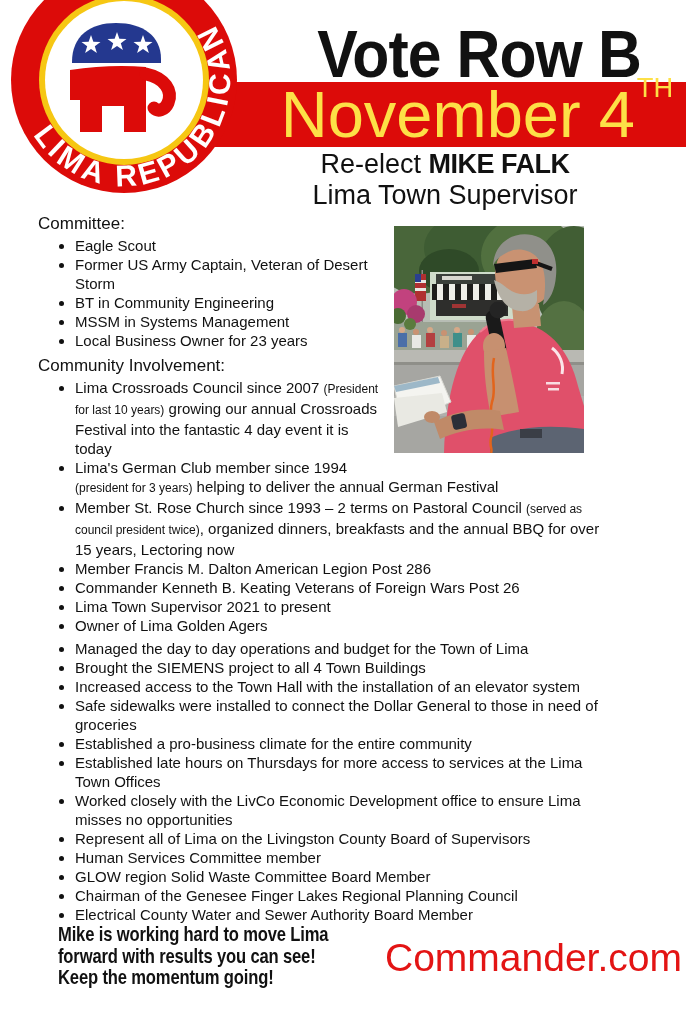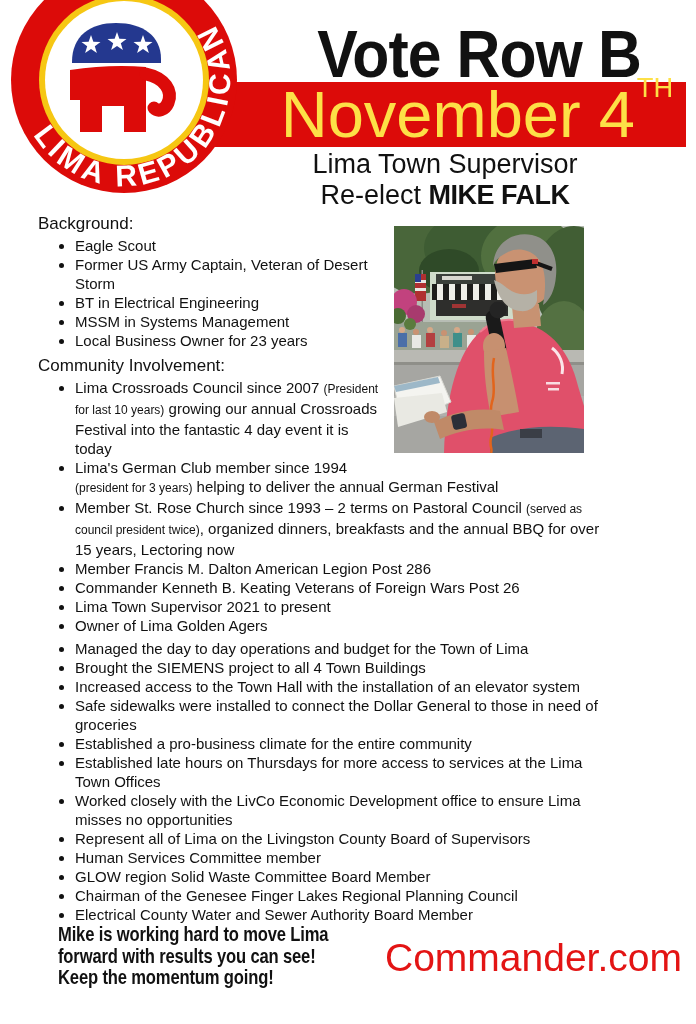--- a/index.html
+++ b/index.html
@@ -75,22 +75,22 @@
       <path fill="var(--red)" d="M60,104 Q100,98 136,101 L136,166 L114,166 L114,140 L92,140 L92,166 L70,166 L70,134 L60,134 Z"></path>
       <path fill="none" stroke="var(--red)" stroke-width="13" stroke-linecap="round" d="M136,108 C155,112 163,125 158,137 C155,144 148,146 144,142"></path>
     </g>
     <text font-family="Liberation Sans, sans-serif" font-size="30" font-weight="bold" fill="#ffffff" letter-spacing="4">
       <textPath href="#arc" startOffset="2">LIMA REPUBLICAN</textPath>
     </text>
   </svg>
 </div>
 
 <div class="reelect">
+  <div><span>Re-elect </span><span class="cand">MIKE FALK</span></div>
   <div>Lima Town Supervisor</div>
-  <div><span>Re-elect </span><span class="cand">MIKE FALK</span></div>
 </div>
 
 <div class="content">
 
   <div class="photo">
     <svg viewBox="0 0 190 227" xmlns="http://www.w3.org/2000/svg">
       <rect width="190" height="227" fill="#b7bdb4"></rect>
 
       <ellipse cx="25" cy="30" rx="45" ry="38" fill="#49663a"></ellipse>
       <ellipse cx="80" cy="22" rx="50" ry="36" fill="#3e5c33"></ellipse>
@@ -178,25 +178,25 @@
         <polygon points="0,172 48,167 53,186 4,201" fill="#e9e9e3"></polygon>
         <polygon points="0,160 44,151 46,157 2,166" fill="#9db8c8"></polygon>
         <ellipse cx="38" cy="191" rx="8" ry="6" fill="#c08a68"></ellipse>
         <rect x="58" y="188" width="14" height="15" rx="3" fill="#2b2f38" transform="rotate(-12 65 195)"></rect>
       </g>
     </svg>
   </div>
 
   <div>
       <div>
-        <div class="section-title">Background:</div>
+        <div class="section-title">Committee:</div>
         <ul>
           <li><span>Eagle Scout</span></li>
           <li><span>Former US Army Captain, Veteran of Desert Storm</span></li>
-          <li><span>BT in Electrical Engineering</span></li>
+          <li><span>BT in Community Engineering</span></li>
           <li><span>MSSM in Systems Management</span></li>
           <li><span>Local Business Owner for 23 years</span></li>
         </ul>
       </div>
       <div>
         <div class="section-title">Community Involvement:</div>
         <ul>
           <li><span>Lima Crossroads Council since 2007 </span><span class="small">(President for last 10 years)</span><span> growing our annual Crossroads Festival into the fantastic 4 day event it is today</span></li>
           <li><span>Lima's German Club member since 1994 </span><span class="small">(president for 3 years)</span><span> helping to deliver the annual German Festival</span></li>
           <li><span>Member St. Rose Church since 1993 – 2 terms on Pastoral Council </span><span class="small">(served as council president twice)</span><span>, organized dinners, breakfasts and the annual BBQ for over 15 years, Lectoring now</span></li>

